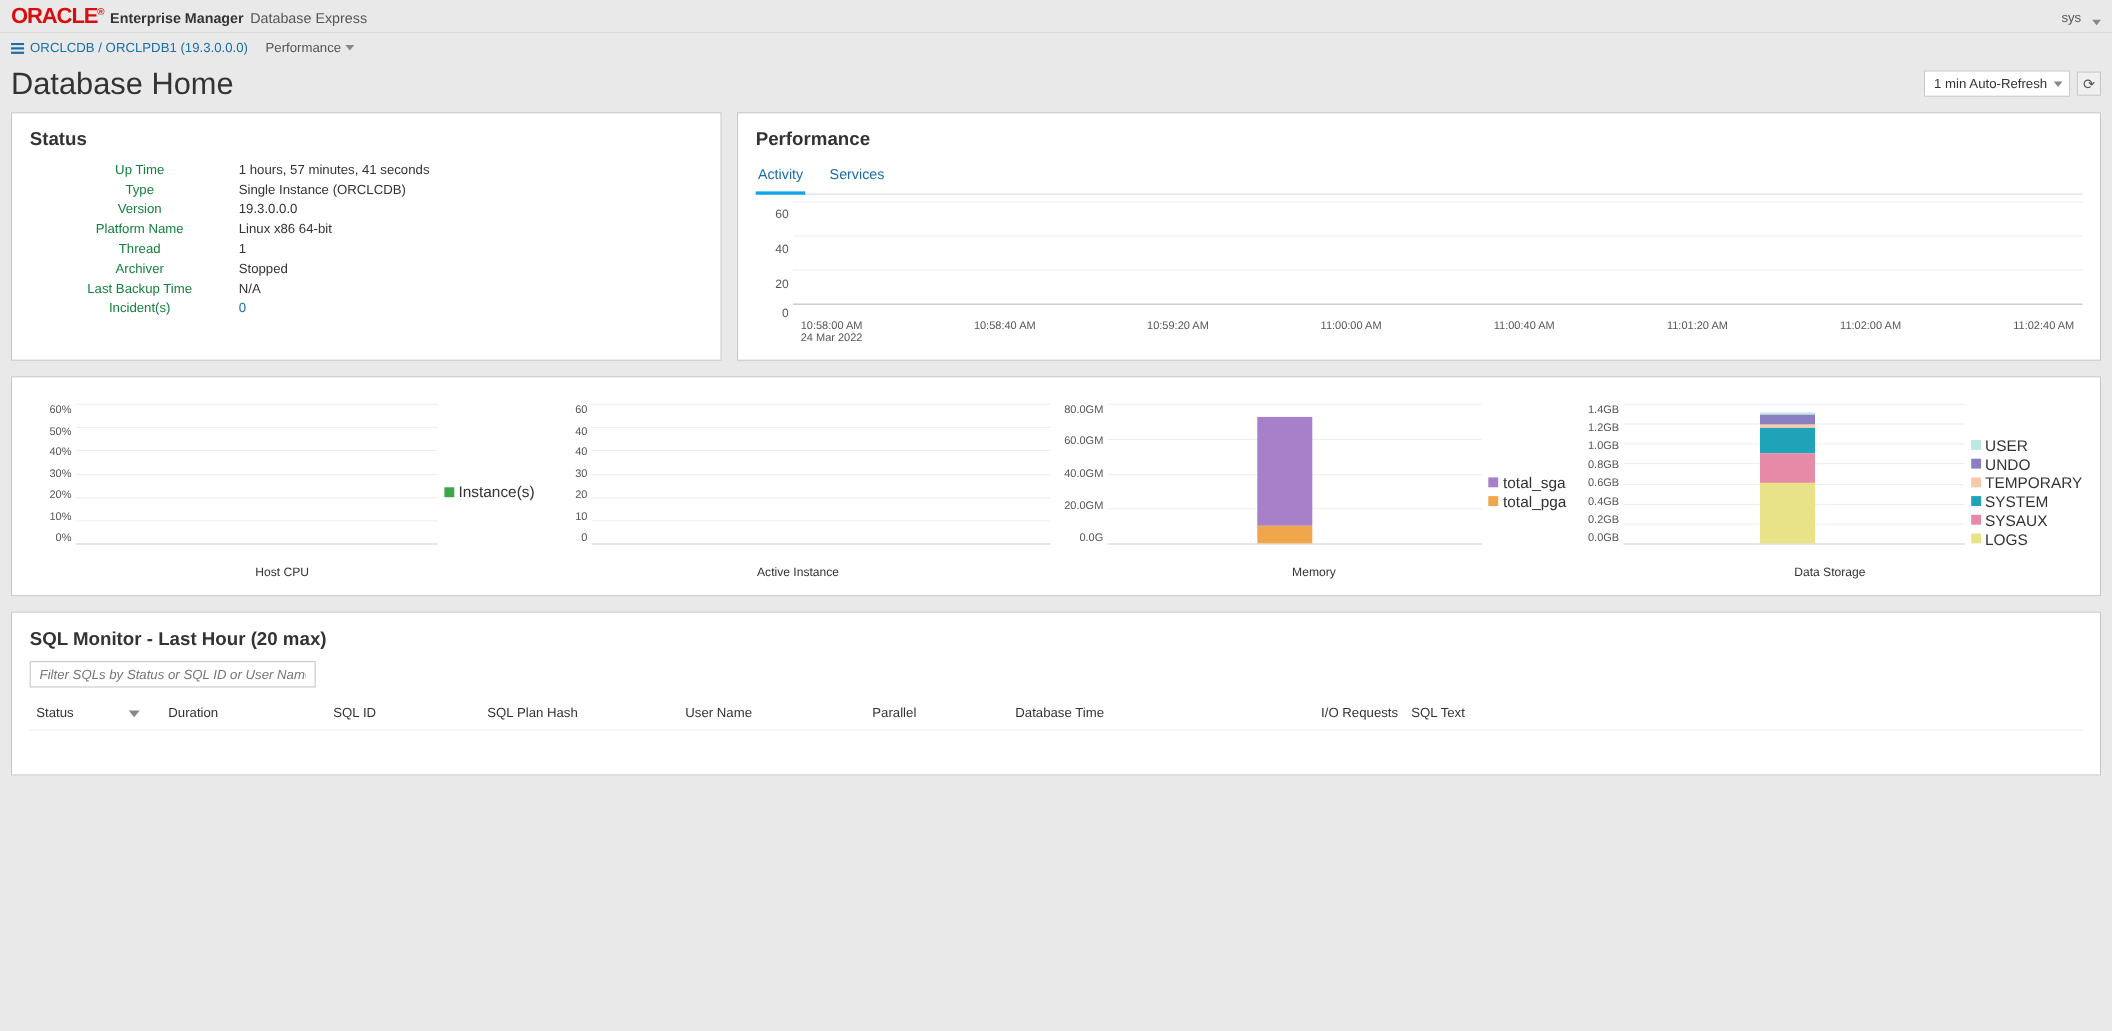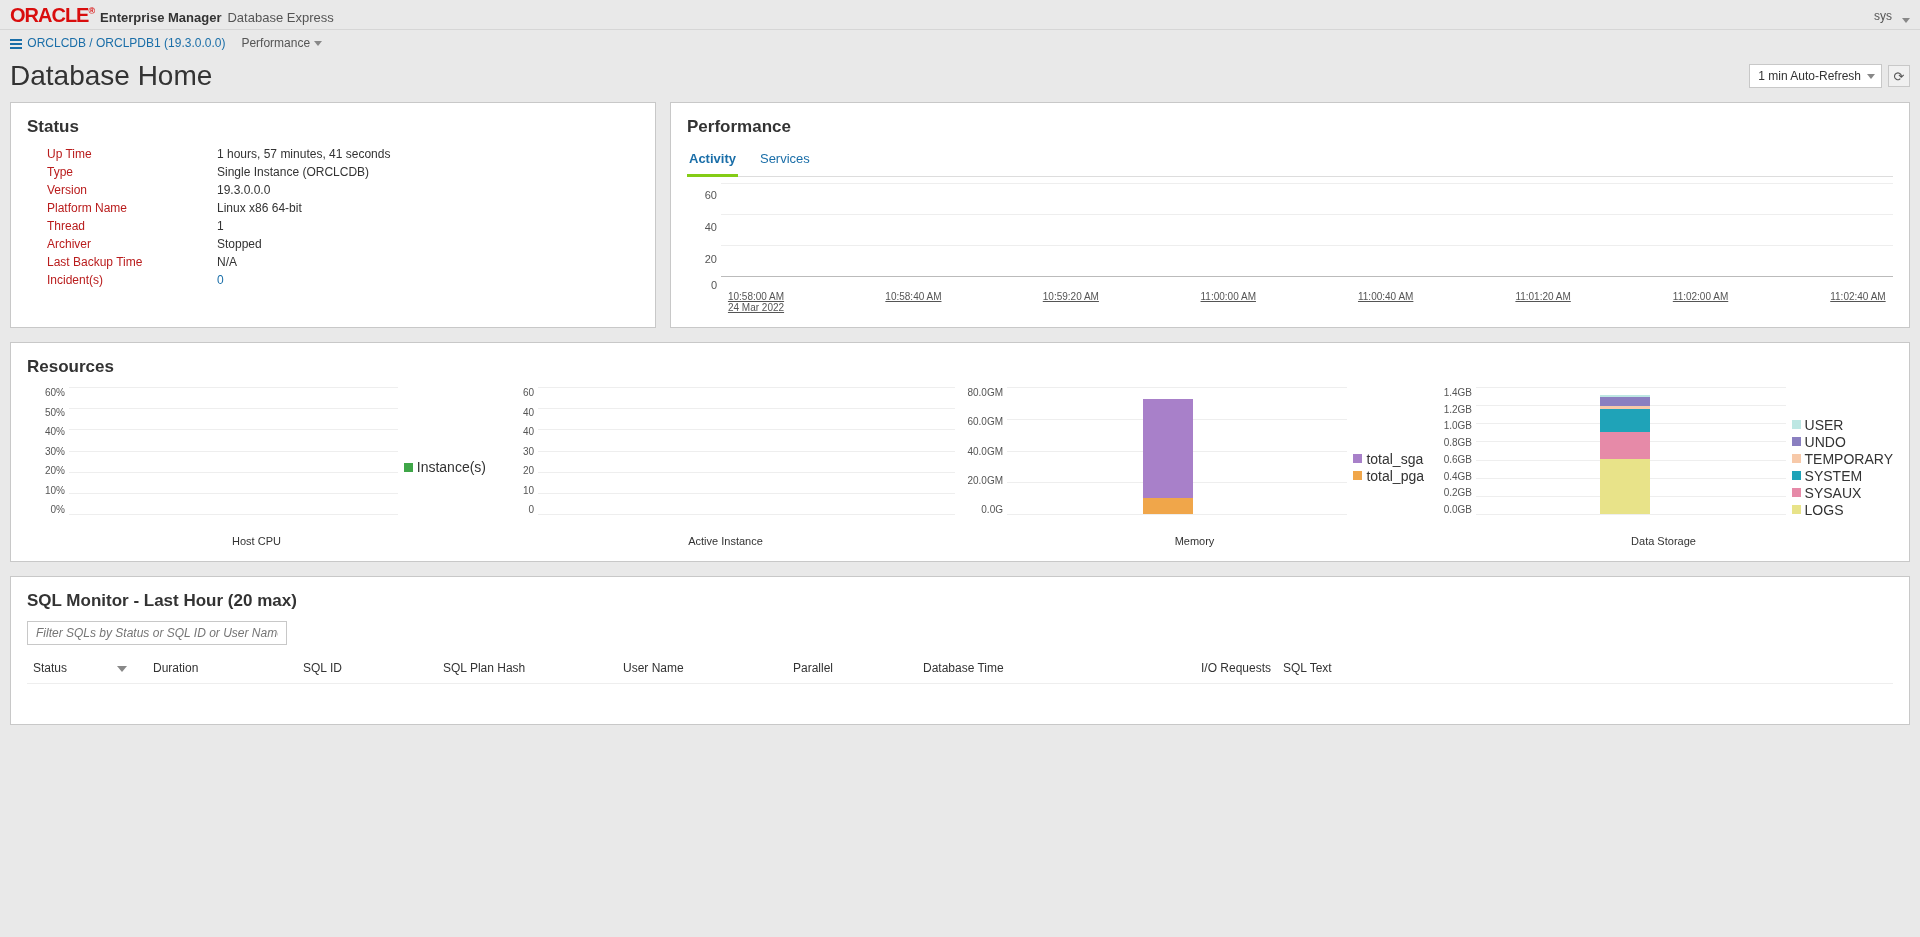--- a/index.html
+++ b/index.html
@@ -19,31 +19,31 @@
   .title-row { padding:4px 10px 10px 10px; display:flex; justify-content:space-between; align-items:center; }
   .page-title { font-size:28px; font-weight:normal; color:#333; margin:0; }
   .refresh-controls { display:flex; align-items:center; gap:6px; }
   .refresh-select { background:#fff; border:1px solid #c8c8c8; padding:4px 20px 4px 8px; font-size:12px; position:relative; cursor:pointer; }
   .refresh-select .caret { position:absolute; right:6px; top:9px; }
   .refresh-btn { width:22px; height:22px; border:1px solid #c8c8c8; background:#f0f0f0; display:flex; align-items:center; justify-content:center; cursor:pointer; font-size:13px; color:#555;}
   .row { display:flex; gap:14px; padding:0 10px 14px 10px; }
   .panel { background:#fff; border:1px solid #c8c8c8; flex:1; padding:14px 16px; }
   .panel-title { font-size:17px; color:#333; margin:0 0 10px 0; }
   .status-table { display:grid; grid-template-columns: 160px auto; gap:4px 10px; font-size:12px; margin-left:20px; }
-  .status-label { text-align:left; color:#b91c1c; }
+  .status-label { text-align:center; color:#15803d; }
   .status-val { color:#333; }
   .link { color:#1a6ea8; cursor:pointer; }
   .tabs { display:flex; gap:20px; border-bottom:1px solid #ddd; margin-bottom:6px; }
   .tab { padding:4px 2px 8px 2px; font-size:13px; cursor:pointer; color:#1a6ea8; }
-  .tab.active { border-bottom:3px solid #84cc16; font-weight:bold; margin-bottom:-1px; }
+  .tab.active { border-bottom:3px solid #0ea5e9; font-weight:normal; margin-bottom:-1px; }
   .activity-chart { position:relative; height:130px; margin-top:4px; }
   .axis-y { position:absolute; left:0; top:0; bottom:22px; display:flex; flex-direction:column; justify-content:space-between; font-size:11px; color:#555; text-align:right; width:30px; }
   .axis-y span { transform: translateY(50%); }
   .axis-y span:last-child { transform: none;}
-  .axis-x { position:absolute; left:34px; right:0; bottom:0; display:flex; justify-content:space-between; font-size:10px; color:#555;text-decoration:underline; }
+  .axis-x { position:absolute; left:34px; right:0; bottom:0; display:flex; justify-content:space-between; font-size:10px; color:#555; }
   .axis-x div { text-align:center; min-width:70px; }
   .plot-area { position:absolute; left:34px; right:0; top:0; bottom:36px; border-bottom:1px solid #bbb; }
   .plot-area .grid { position:absolute; left:0; right:0; border-top:1px solid #eee; }
   .charts-row { display:flex; gap:10px; margin-top:10px; }
   .mini-chart { flex:1; height:160px; position:relative; display:flex; }
   .mini-axis-y { display:flex; flex-direction:column; justify-content:space-between; font-size:10px; color:#555; text-align:right; padding-right:4px; height:128px; min-width:42px;}
   .mini-plot { flex:1; height:128px; position:relative; border-bottom:1px solid #bbb; border-left:0; }
   .mini-plot .hgrid { position:absolute; left:0; right:0; border-top:1px solid #eee; }
   .mini-title { position:absolute; bottom:0; left:0; right:0; text-align:center; font-size:11px; color:#333; }
   .legend { font-size:14px; color:#333; margin-left:6px; align-self:center;}
@@ -152,21 +152,20 @@
           <div>11:01:20 AM</div>
           <div>11:02:00 AM</div>
           <div>11:02:40 AM</div>
         </div>
     </div>
   </div>
 </div>
 
 <div class="row">
   <div class="panel">
-    <h2 class="panel-title">Resources</h2>
     <div class="charts-row" id="charts-row">
         <div class="mini-chart">
           <div class="mini-axis-y">
             <span>60%</span>
             <span>50%</span>
             <span>40%</span>
             <span>30%</span>
             <span>20%</span>
             <span>10%</span>
             <span>0%</span>

